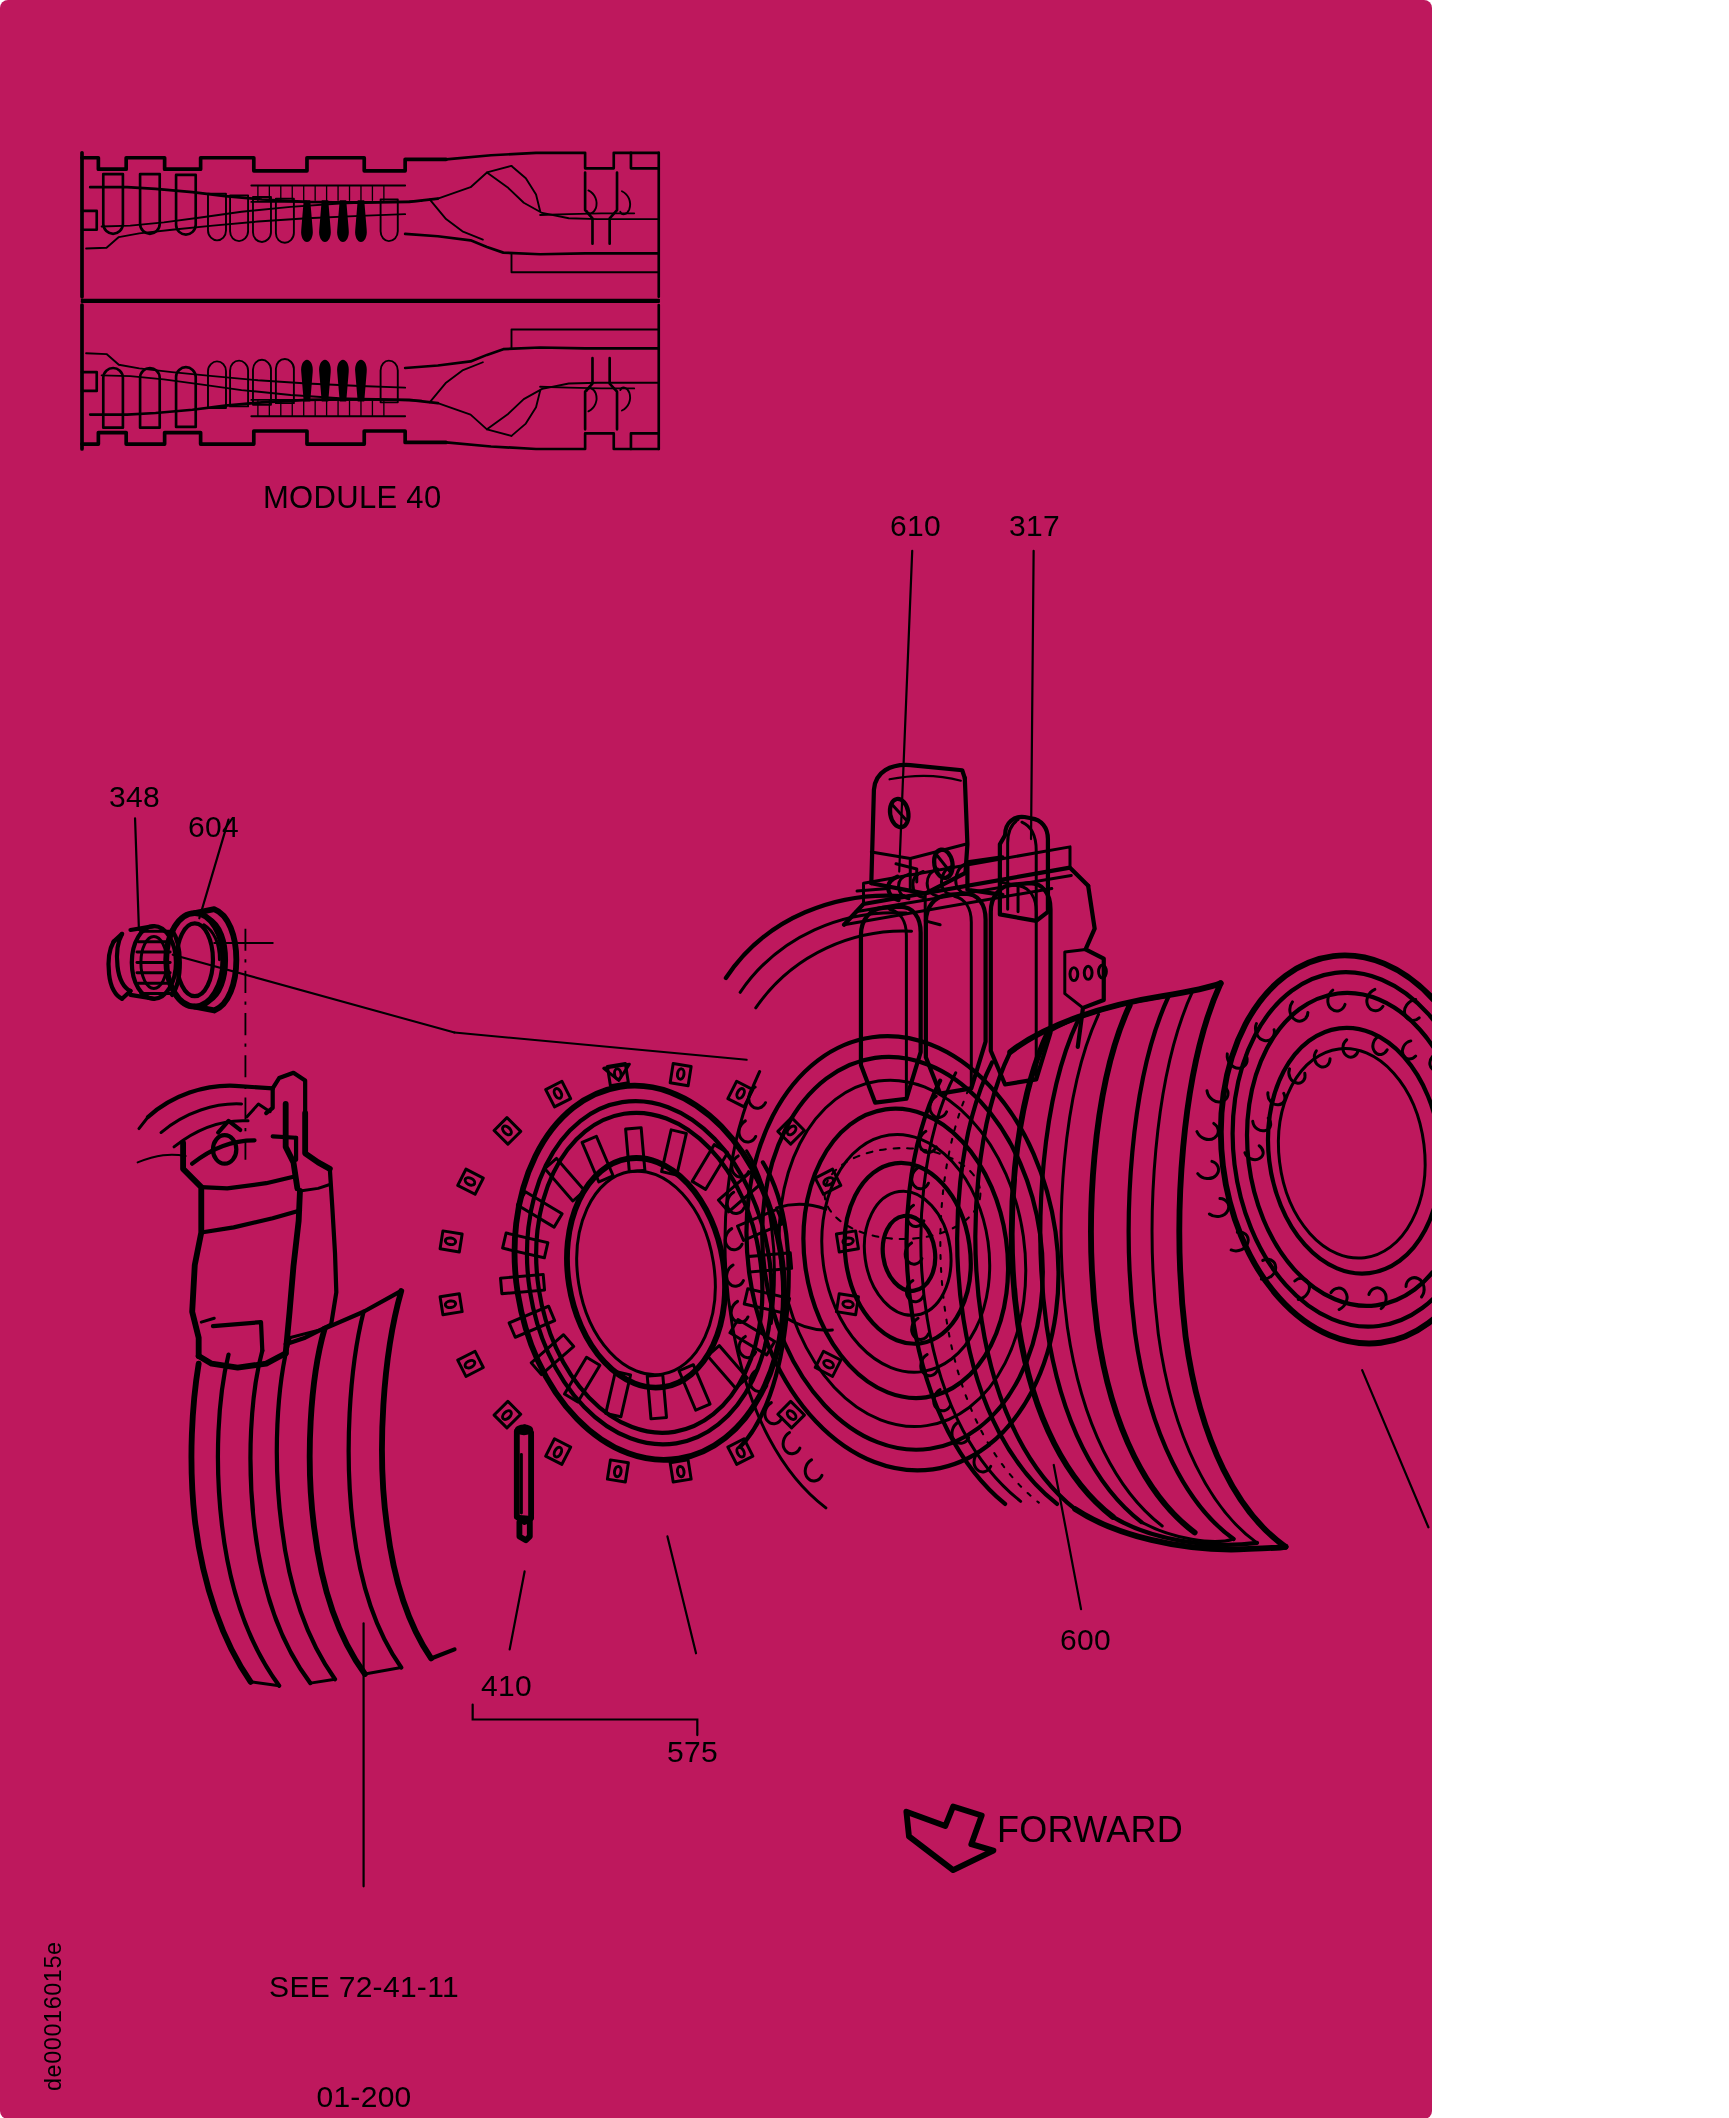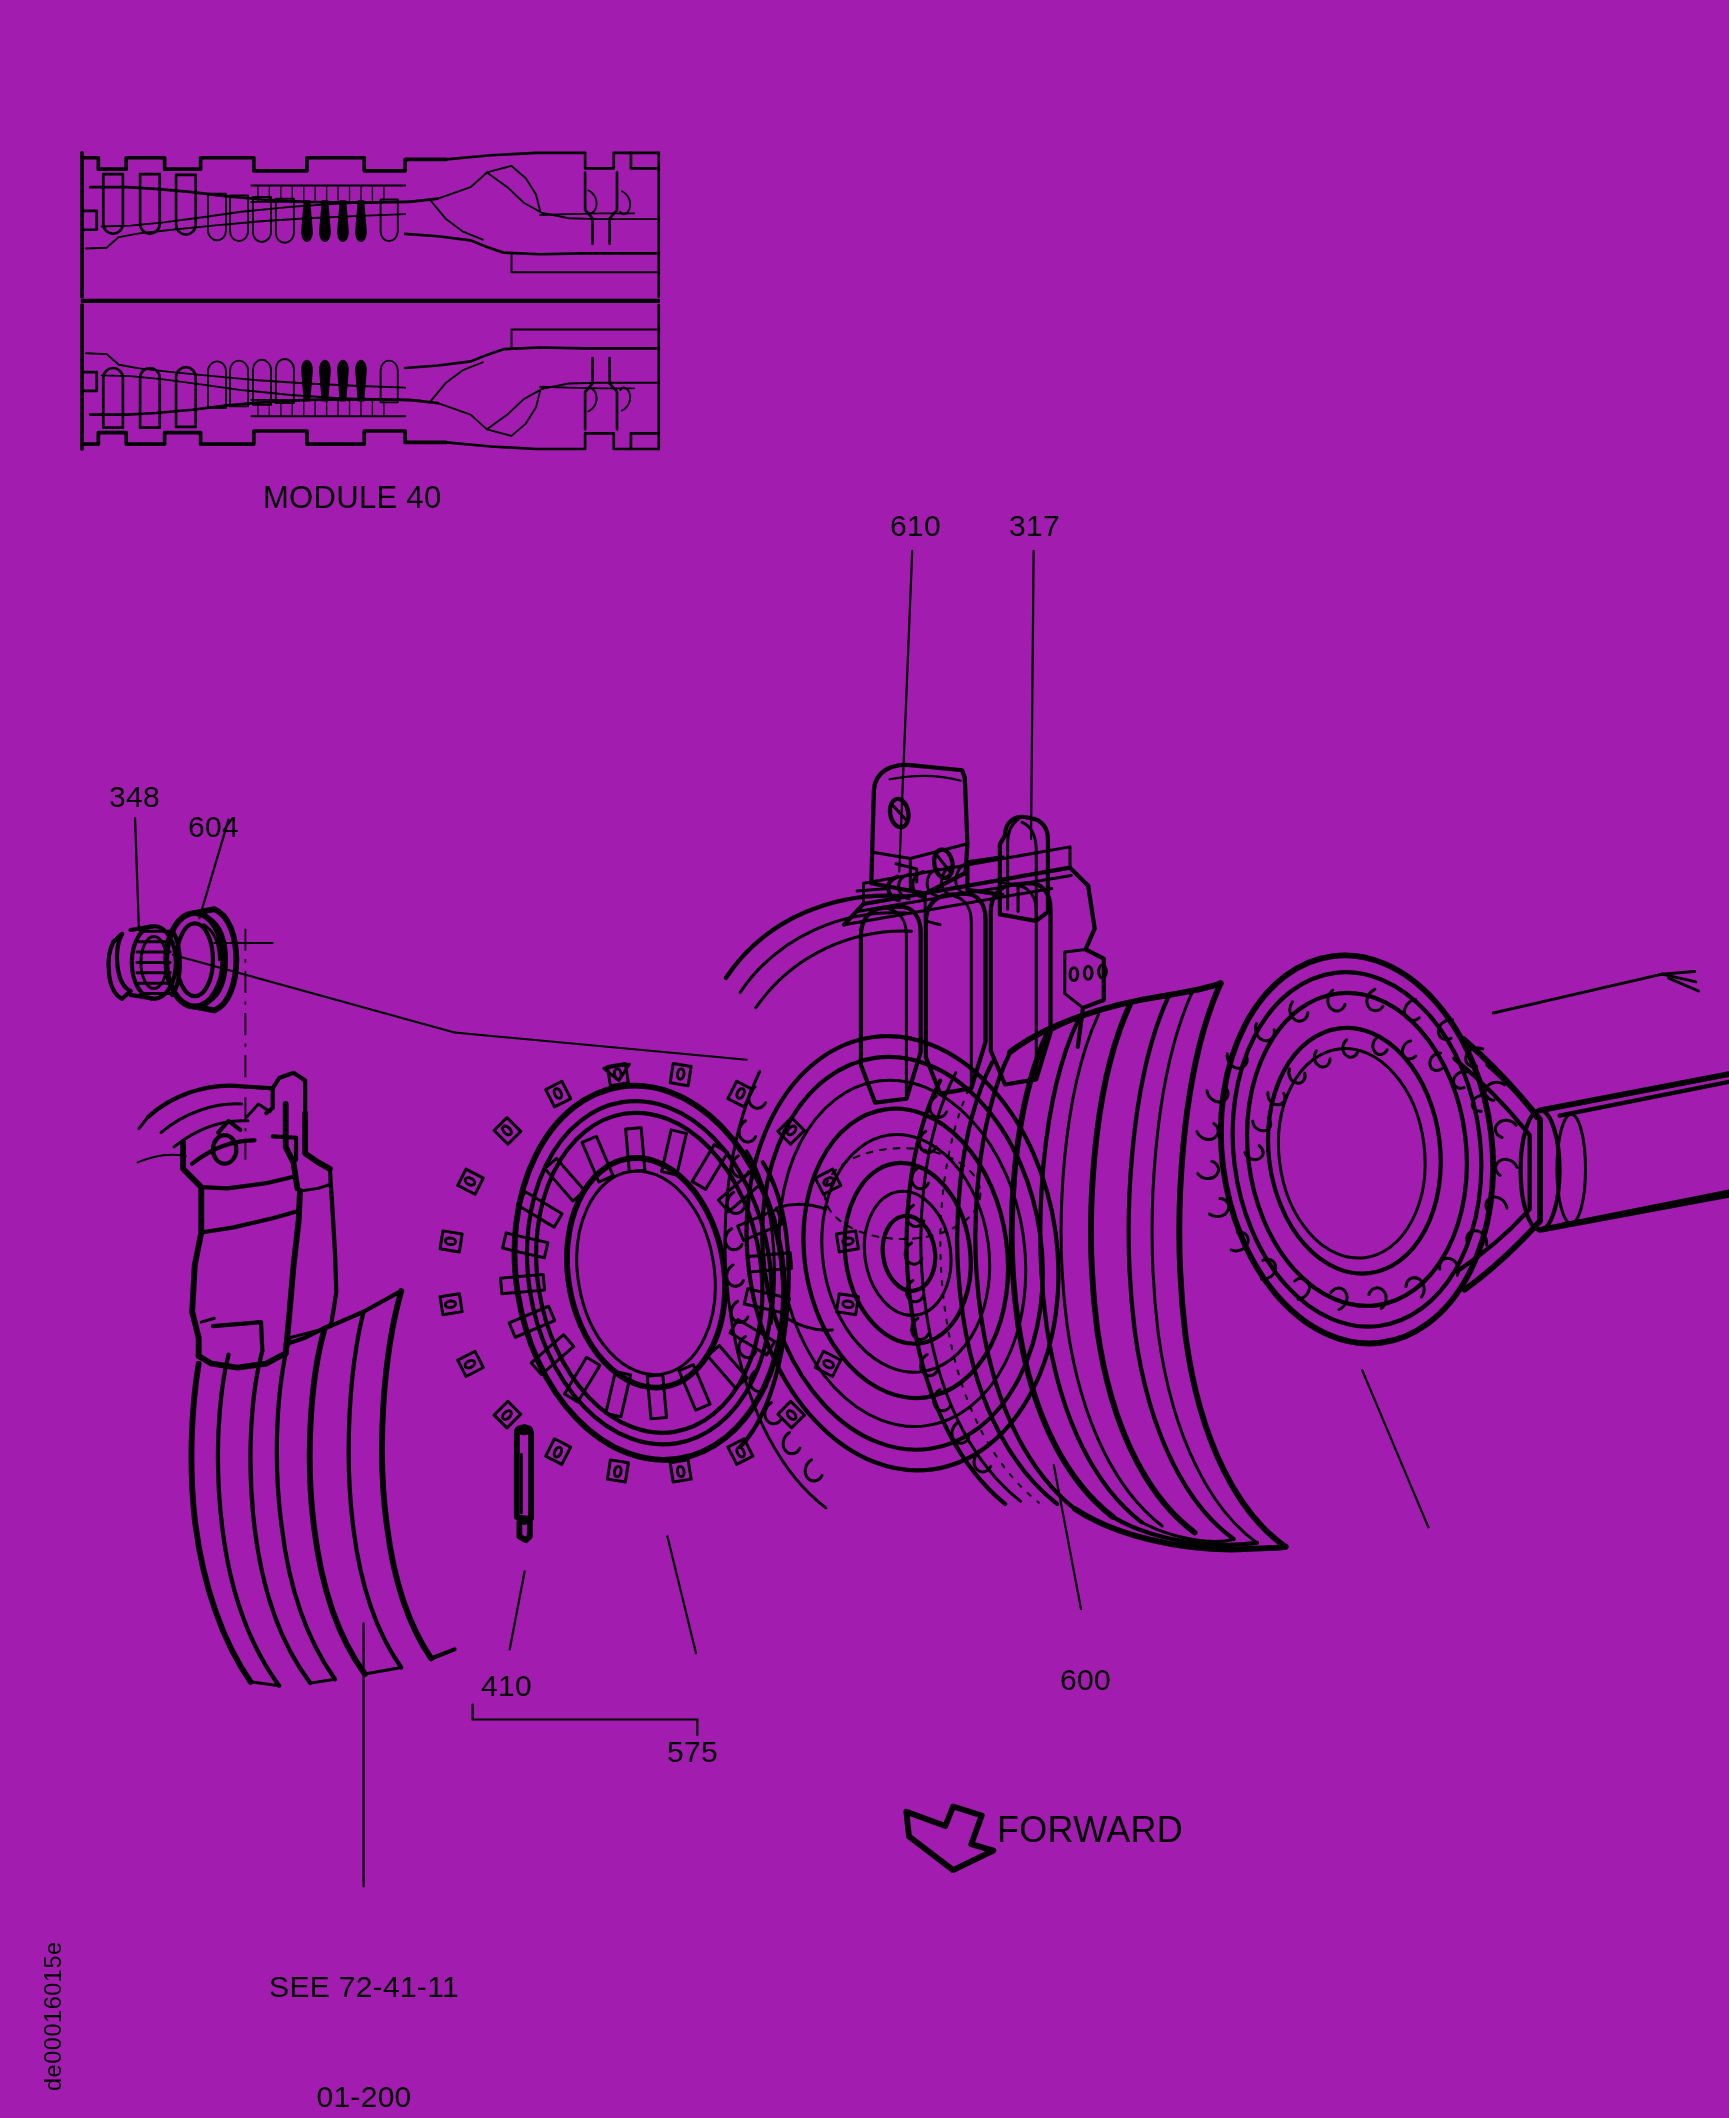--- a/index.html
+++ b/index.html
@@ -1,23 +1,24 @@
 <!DOCTYPE html>
 <html style="font-size:10.4px"><head>
 <meta charset="utf-8">
 <title>Turbine Assembly IPC Figure</title>
 <style>
   html,body{margin:0;padding:0;background:#ffffff;}
   body{font-family:"Liberation Sans", sans-serif;}
   #page{
     position:relative;
-    width:1729px;
+    width:1432px;
     height:2119px;
-    background:#a21caf;
+    background:#be185d;
     overflow:hidden;
+    border-radius:8px;
   }
   #art{position:absolute;left:0;top:0;width:1729px;height:2119px;}
   .lbl{
     position:absolute;
     color:#000;
     font-family:"Liberation Sans", sans-serif;
     font-weight:400;
     white-space:pre;
     letter-spacing:0.3px;
   }
@@ -671,21 +672,21 @@
   <div class="lbl lbl-num" style="left:188px;top:780px;margin-top:30px;">604</div>
 
   <div class="lbl lbl-num" style="left:890px;top:509px;">610</div>
 
   <div class="lbl lbl-num" style="left:1009px;top:509px;">317</div>
 
   <div class="lbl lbl-num" style="left:481px;top:1669px;">410</div>
 
   <div class="lbl lbl-num" style="left:667px;top:1735px;">575</div>
 
-  <div class="lbl lbl-num" style="left:1060px;top:1623px;margin-top:40px;">600</div>
+  <div class="lbl lbl-num" style="left:1060px;top:1623px;">600</div>
 
   <div class="lbl lbl-ref" style="left:247px;top:1896px;width:234px;">
     <div>SEE 72-41-11</div>
     <div>01-200</div>
   </div>
 
 
   <div class="lbl lbl-fwd" style="left:997px;top:1809px;">FORWARD</div>
 
   <div class="lbl lbl-figid" style="left:40px;top:2091px;">de00016015e</div>

